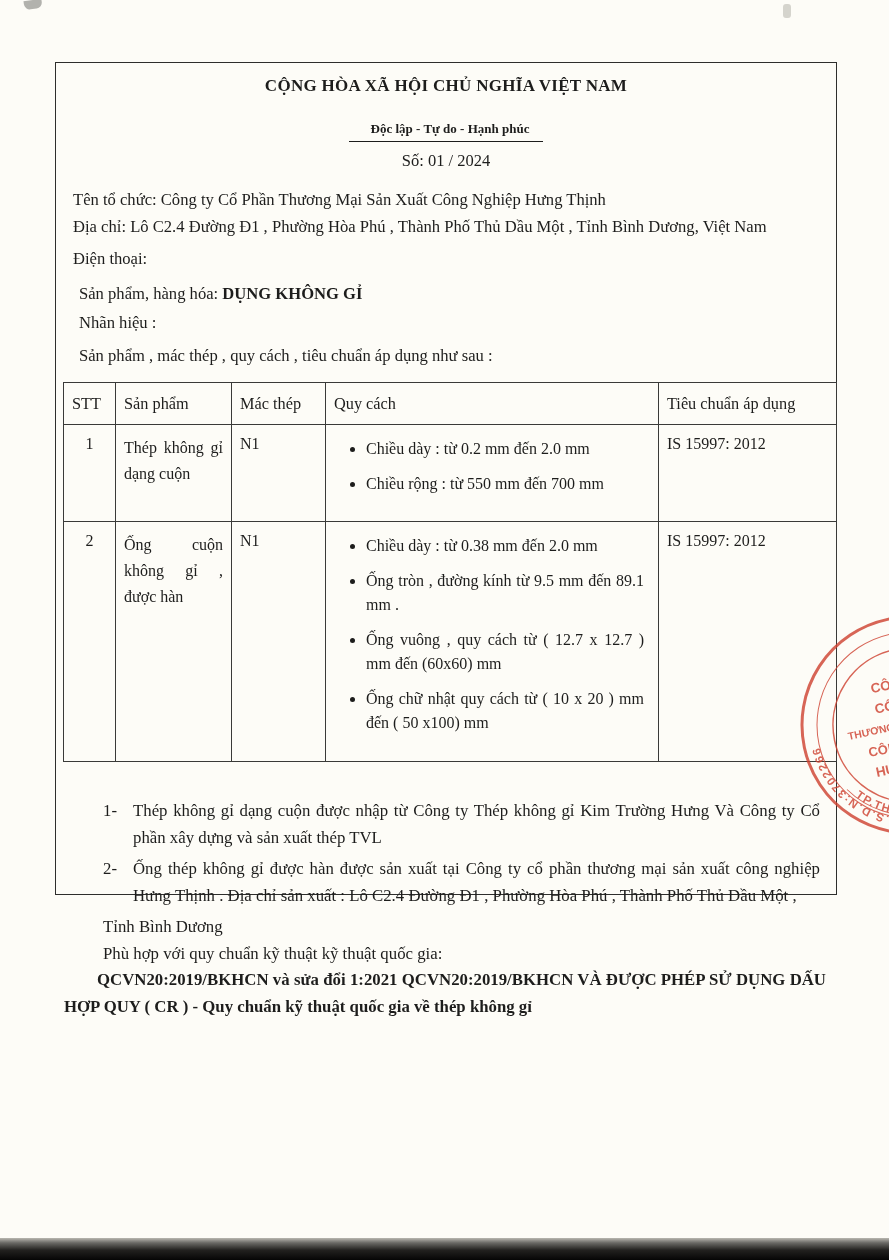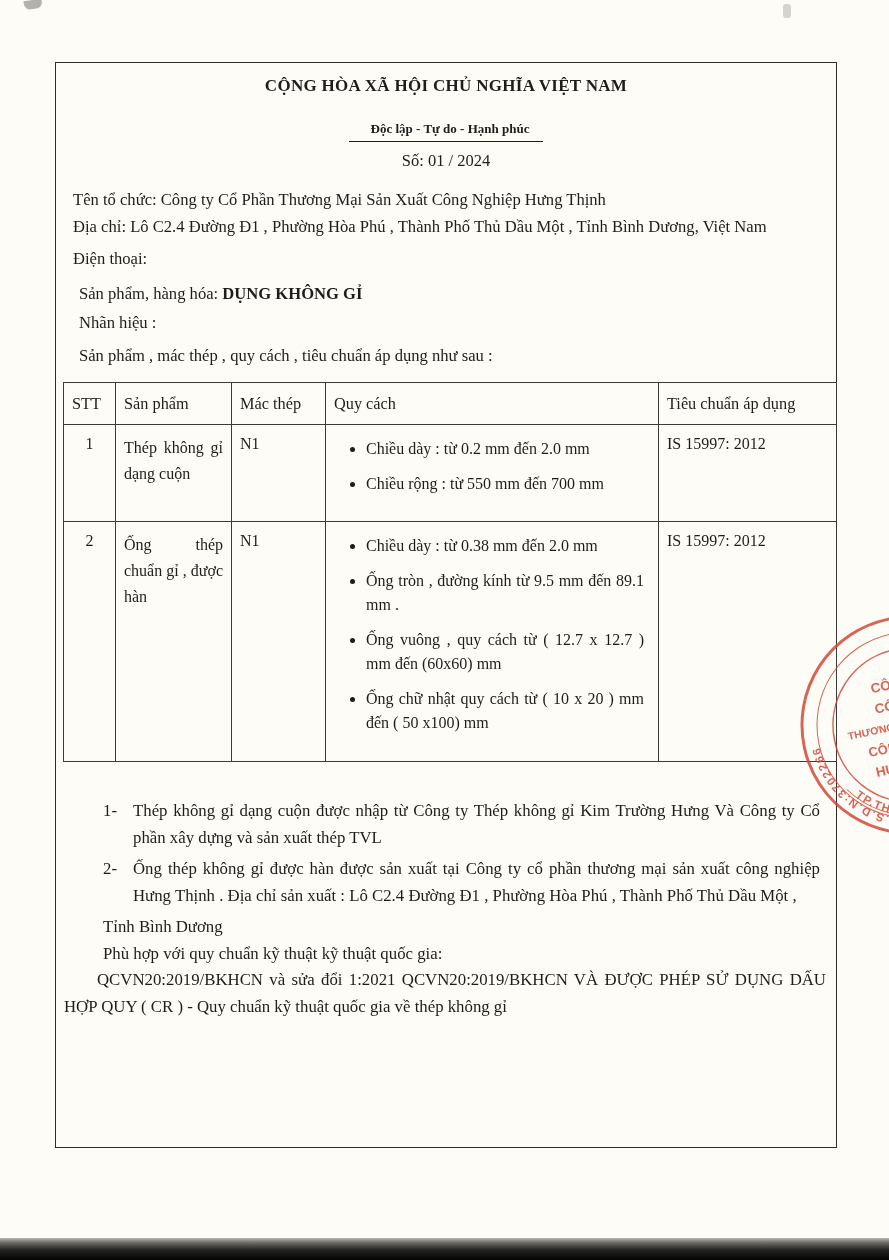--- a/index.html
+++ b/index.html
@@ -7,21 +7,21 @@
     position:relative; width:889px; height:1260px; margin:0 auto;
     background:#fdfcf7; overflow:hidden;
     font-family:"Liberation Serif","DejaVu Serif",serif; color:#1d1d1c;
   }
   
   .mark-tl { position:absolute; left:24px; top:0; width:18px; height:9px; background:#8a8a86; opacity:.65; border-radius:0 0 6px 6px; transform:rotate(-8deg); }
   .mark-tr { position:absolute; left:783px; top:4px; width:8px; height:14px; background:#b5b3ac; opacity:.55; border-radius:3px; }
   .scan-bottom { position:absolute; left:0; bottom:0; width:100%; height:22px;
     background:linear-gradient(to bottom,#b9b7b0 0%,#6a6965 22%,#22211f 55%,#050505 100%); }
 
-  .frame { position:absolute; left:55px; top:62px; width:782px; height:1086px;
+  .frame { position:absolute; left:55px; top:62px; width:782px; height:833px;
     border:1.6px solid #2e2e2c; box-sizing:border-box; }
 
   .nat-header { text-align:center; margin-top:13px; }
   .nat-title { font-weight:bold; font-size:17px; letter-spacing:.3px; }
   .nat-motto { display:inline-block; font-weight:bold; font-size:13px; margin-top:7px;
     padding:0 14px 4px 22px; border-bottom:1.8px solid #1d1d1c; }
 
   .doc-title { text-align:center; font-size:22px; font-weight:bold; letter-spacing:.8px; margin:28px 0 0; }
   .doc-number { text-align:center; font-size:16.5px; margin-top:9px; }
 
@@ -46,21 +46,21 @@
   td.c-qc li { margin-bottom:11px; text-align:justify; line-height:1.5; }
   tr.r1 td { height:97px; }
   tr.r2 td { height:240px; }
 
   .statements { margin:36px 16px 0 8px; font-size:16.8px; line-height:1.6; }
   .note-item { display:flex; margin:0 0 4px 39px; }
   .note-marker { width:30px; flex:0 0 auto; }
   .note-text { flex:1; text-align:justify; }
   .province { margin:2px 0 0 39px; }
   .conformity { margin:14px 0 0 39px; }
-  .final { margin:8px 0 0 0; text-indent:33px; text-align:justify; width:762px; }
+  .final { margin:8px 0 0 0; text-indent:33px; text-align:justify; width:762px;font-weight:bold; }
   .statements p { margin-top:0; margin-bottom:0; }
 
   svg.stamp { position:absolute; left:795px; top:610px; opacity:.82; pointer-events:none; }
 </style>
 </head>
 <body>
 
 <div class="page">
 
   <div class="mark-tl"></div>
@@ -109,21 +109,21 @@
           <td class="c-qc">
             <ul>
               <li>Chiều dày : từ 0.2 mm đến 2.0 mm</li>
               <li>Chiều rộng : từ 550 mm đến 700 mm</li>
             </ul>
           </td>
           <td class="c-tc">IS 15997: 2012</td>
         </tr>
         <tr class="r2">
           <td class="c-stt">2</td>
-          <td class="c-sp">Ống thép chuẩn gỉ , được hàn</td>
+          <td class="c-sp">Ống cuộn không gỉ , được hàn</td>
           <td class="c-mt">N1</td>
           <td class="c-qc">
             <ul>
               <li>Chiều dày : từ 0.38 mm đến 2.0 mm</li>
               <li>Ống tròn , đường kính từ 9.5 mm đến 89.1 mm .</li>
               <li>Ống vuông , quy cách từ ( 12.7 x 12.7 ) mm đến (60x60) mm</li>
               <li>Ống chữ nhật quy cách từ ( 10 x 20 ) mm đến ( 50 x100) mm</li>
             </ul>
           </td>
           <td class="c-tc">IS 15997: 2012</td>

